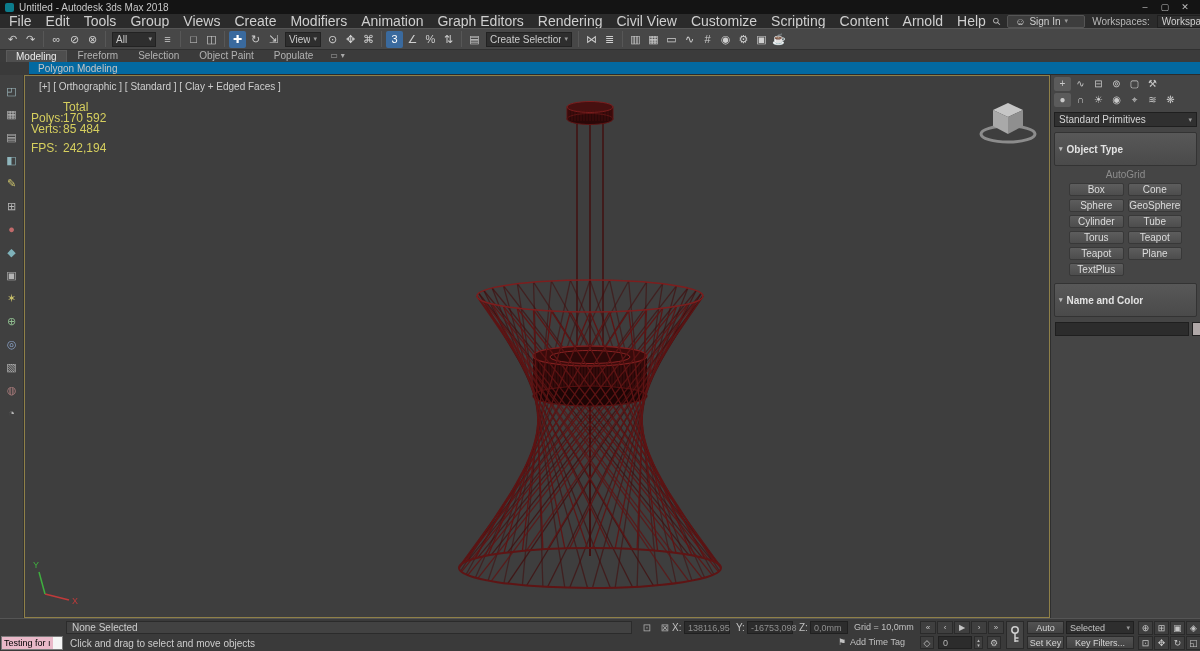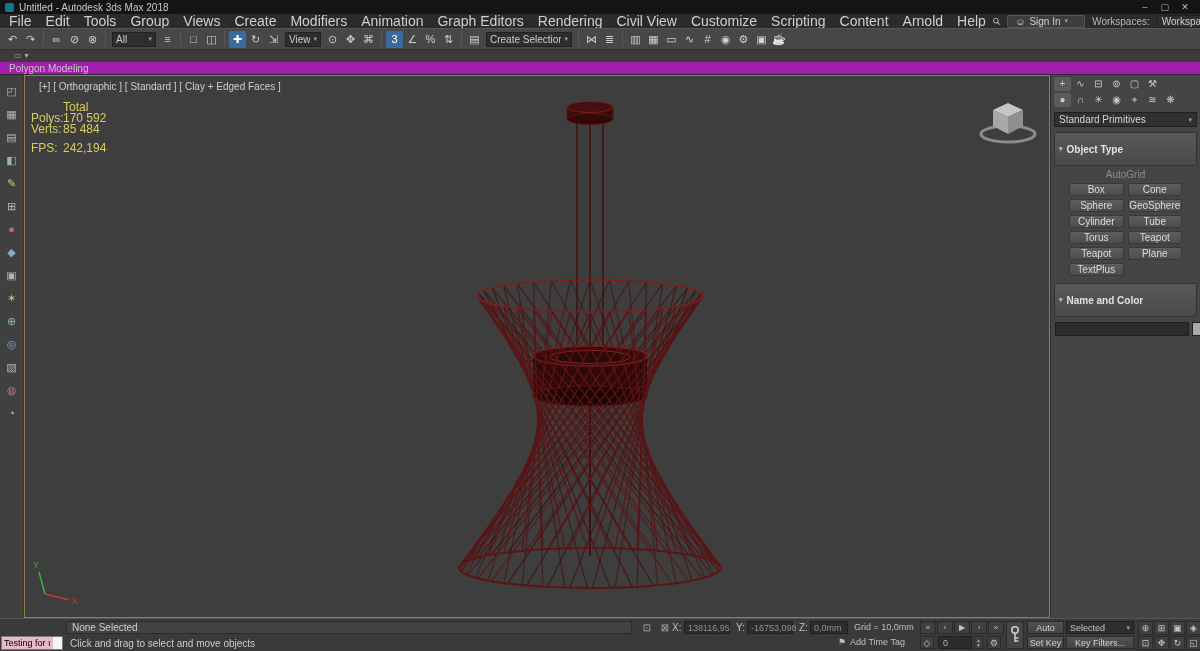--- a/index.html
+++ b/index.html
@@ -33,21 +33,21 @@
   .tb-dropdown { height: 15px; background: #2e2e2e; border: 1px solid #222; display: flex; align-items: center; justify-content: space-between; font-size: 10px; color: #ccc; padding: 0 3px; gap: 3px; margin: 0 2px; white-space: nowrap; overflow: hidden; flex: 0 0 auto; }
   .dd-text { overflow: hidden; white-space: nowrap; }
 
   
   .ribbon-tabs { height: 12px; background: #3b3b3b; display: flex; align-items: flex-end; padding-left: 6px; font-size: 10px; }
   .rt-list { display: flex; gap: 2px; height: 12px; }
   .rtab { padding: 0 9px; color: #b2b2b2; line-height: 12px; white-space: nowrap; }
   .rtab.active { background: #4e4e4e; color: #ececec; border: 1px solid #5a5a5a; border-bottom: none; }
   .rx { display: flex; gap: 3px; margin-left: 8px; align-items: center; height: 12px; }
   .rx-icon { color: #a8a8a8; font-size: 8px; line-height: 12px; }
-  .ribbon-panel { height: 13px; background: #a21caf; border-bottom: 1px solid #2c2c2c; font-size: 10px; color: #c5c5c5; display: flex; align-items: center; padding-left: 9px; }
+  .ribbon-panel { height: 13px; background: #0369a1; border-bottom: 1px solid #2c2c2c; font-size: 10px; color: #c5c5c5; display: flex; align-items: center; padding-left: 9px; margin-left: 29px; }
 
   
   .main { flex: 1; display: flex; min-height: 0; }
   .leftbar { width: 24px; background: #404040; border-right: 1px solid #333; display: flex; flex-direction: column; align-items: center; padding-top: 8px; gap: 7px; }
   .lb-icon { width: 16px; height: 16px; font-size: 11px; line-height: 16px; text-align: center; }
 
   .viewport { flex: 1; position: relative; background: #3e3e3e; border: 1px solid #8f8048; overflow: hidden; }
   .viewport svg { position: absolute; left: 0; top: 0; width: 100%; height: 100%; }
   .vp-label { position: absolute; left: 14px; top: 5px; font-size: 10px; color: #cfcfcf; white-space: nowrap; }
   .vp-stats { position: absolute; left: 6px; top: 26px; font-size: 12px; color: #d6cf5e; }
@@ -194,20 +194,27 @@
       <span class="tb-icon">▭</span>
       <span class="tb-icon">∿</span>
       <span class="tb-icon">#</span>
       <span class="tb-icon">◉</span>
       <span class="tb-icon">⚙</span>
       <span class="tb-icon">▣</span>
       <span class="tb-icon">☕</span>
     </div>
 
   <div class="ribbon-tabs">
+    <div class="rt-list">
+        <span class="rtab active">Modeling</span>
+        <span class="rtab">Freeform</span>
+        <span class="rtab">Selection</span>
+        <span class="rtab">Object Paint</span>
+        <span class="rtab">Populate</span>
+      </div>
     <div class="rx">
         <span class="rx-icon">▭</span>
         <span class="rx-icon">▾</span>
       </div>
   </div>
 
   <div class="ribbon-panel">
     <span>Polygon Modeling</span>
   </div>
 

